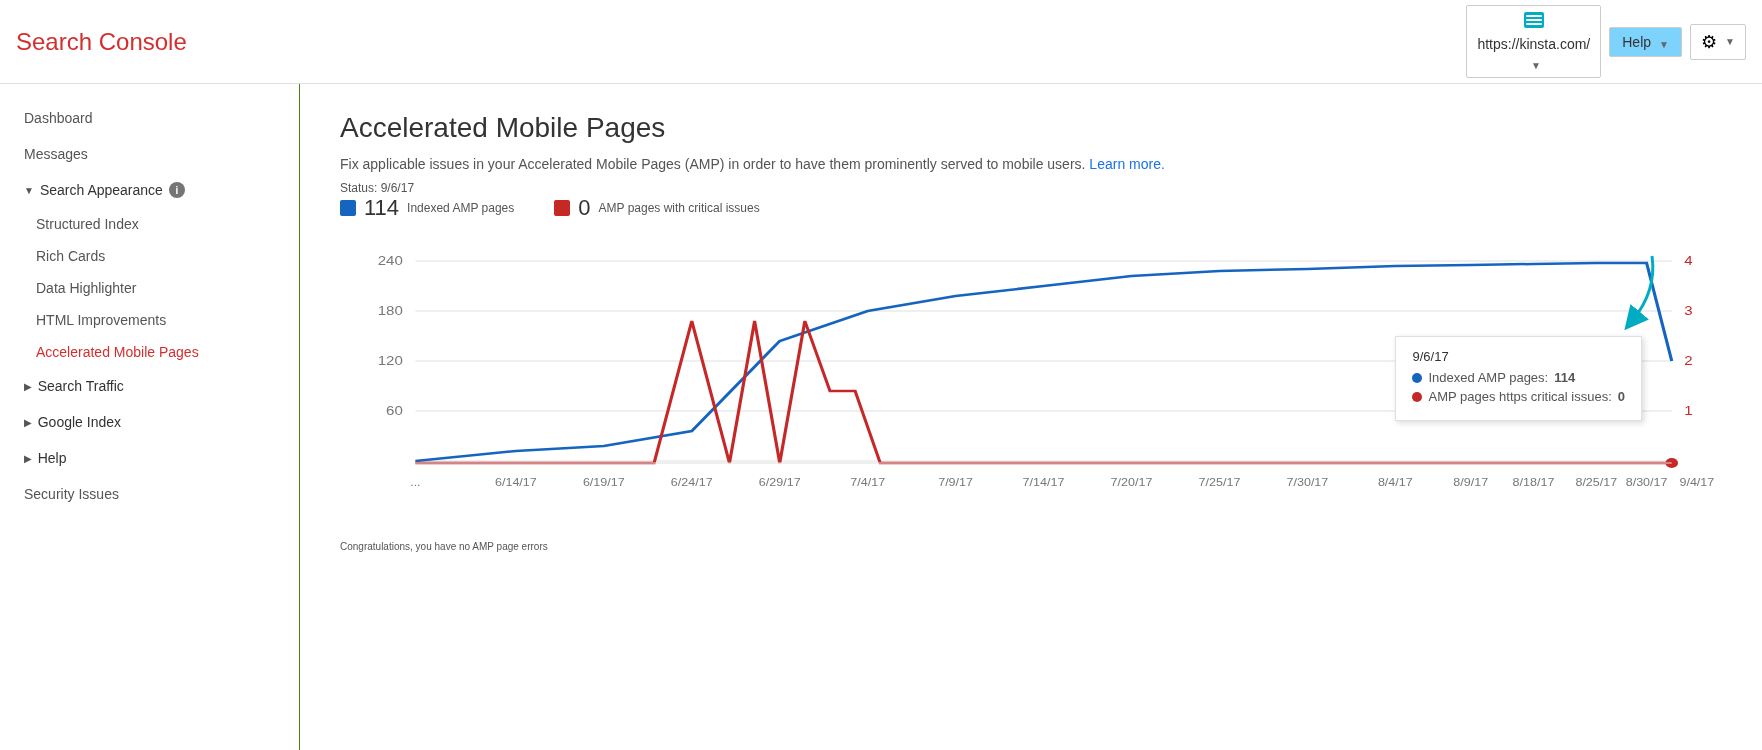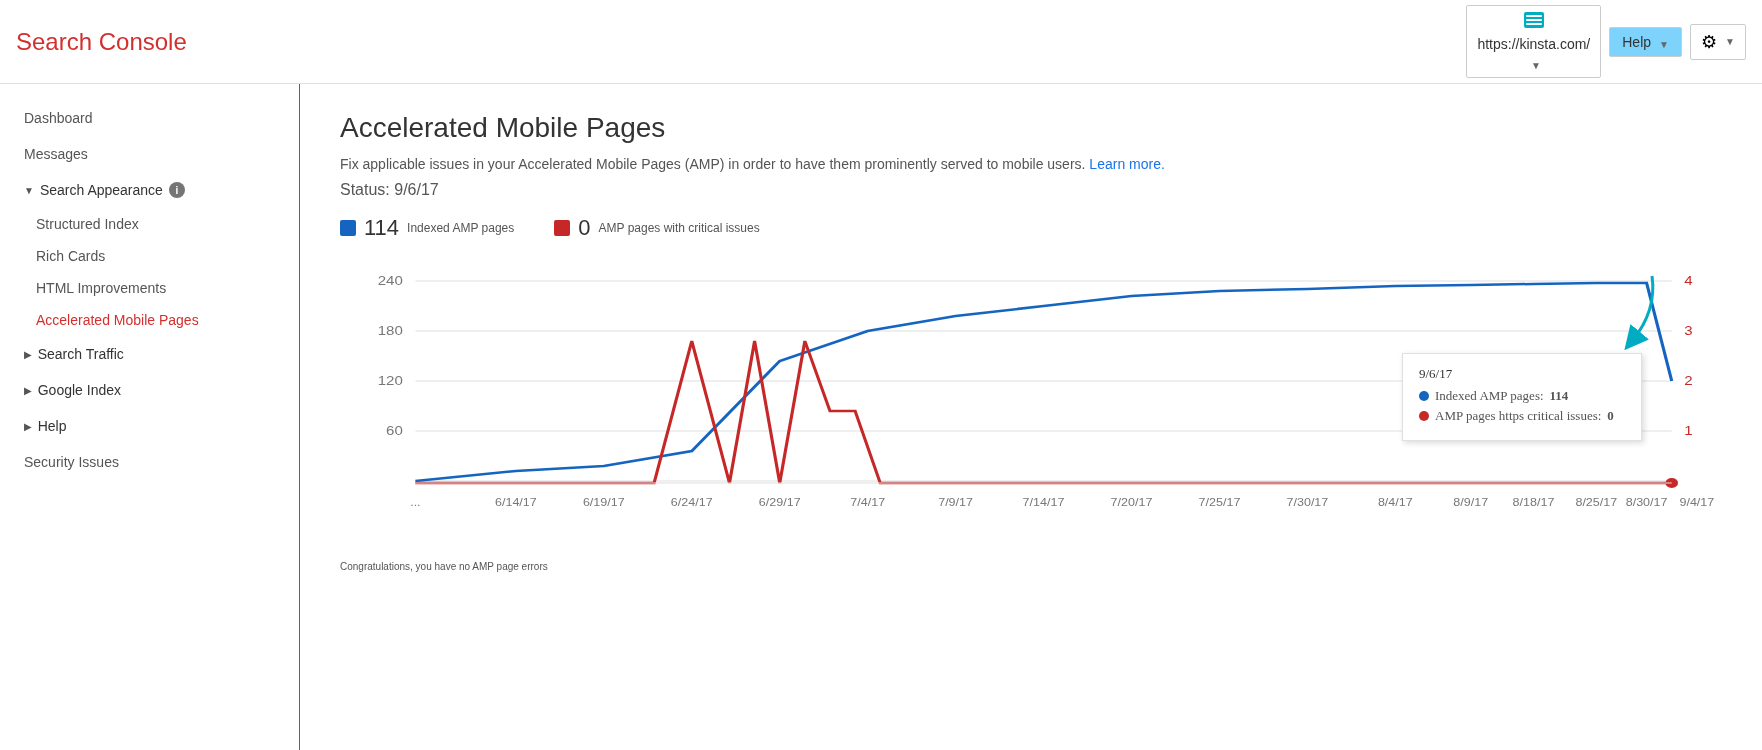--- a/index.html
+++ b/index.html
@@ -153,23 +153,22 @@
       font-size: 14px;
       color: #555;
       margin-bottom: 6px;
       line-height: 1.5;
     }
     .learn-more {
       color: #1a73e8;
       text-decoration: none;
     }
     .status-line {
-      font-size: 16px;
-      color: #555;
-      margin-bottom: 16px;
+      font-size: 12px;
+      color: #555;
     }
 
     
     .stats-row {
       display: flex;
       align-items: center;
       gap: 40px;
       margin-bottom: 20px;
     }
     .stat-item {
@@ -207,21 +206,20 @@
       position: absolute;
       right: 80px;
       bottom: 100px;
       background: rgba(255,255,255,0.95);
       border: 1px solid #e0e0e0;
       padding: 12px 16px;
       font-size: 13px;
       box-shadow: 2px 2px 6px rgba(0,0,0,0.15);
       min-width: 240px;
       z-index: 10;
-      font-family: Liberation Serif, serif;
     }
     .tooltip-date {
       font-weight: 500;
       margin-bottom: 6px;
       color: #333;
     }
     .tooltip-row {
       display: flex;
       align-items: center;
       gap: 6px;
@@ -292,20 +290,23 @@
       <span class="arrow">▼</span>
       <span>Search Appearance</span>
       <span class="info-icon">i</span>
     </div>
 
     <div class="sidebar-sub">
       <span>Structured Index</span>
     </div>
     <div class="sidebar-sub">
       <span>Rich Cards</span>
+    </div>
+    <div class="sidebar-sub">
+      <span>Data Highlighter</span>
     </div>
     <div class="sidebar-sub">
       <span>HTML Improvements</span>
     </div>
     <div class="sidebar-sub active">
       <span>Accelerated Mobile Pages</span>
     </div>
 
     <div class="sidebar-section">
       <span class="arrow">▶</span>

